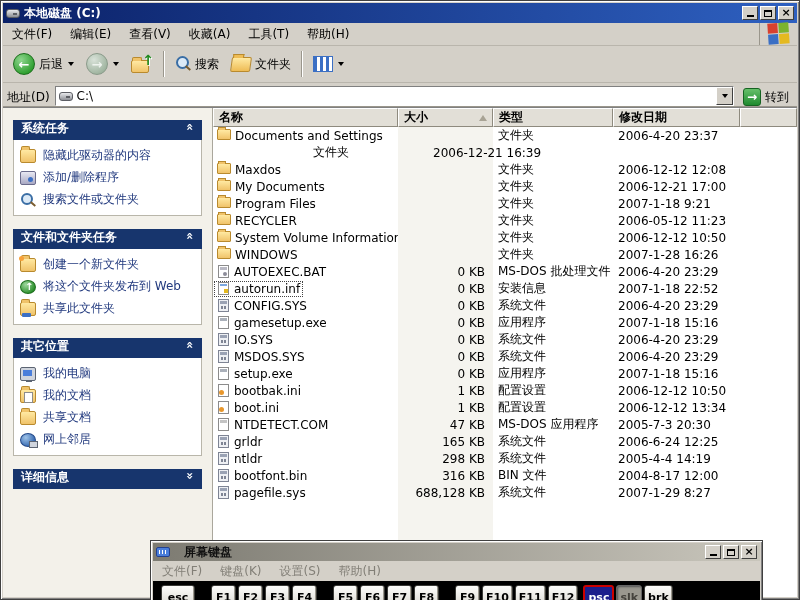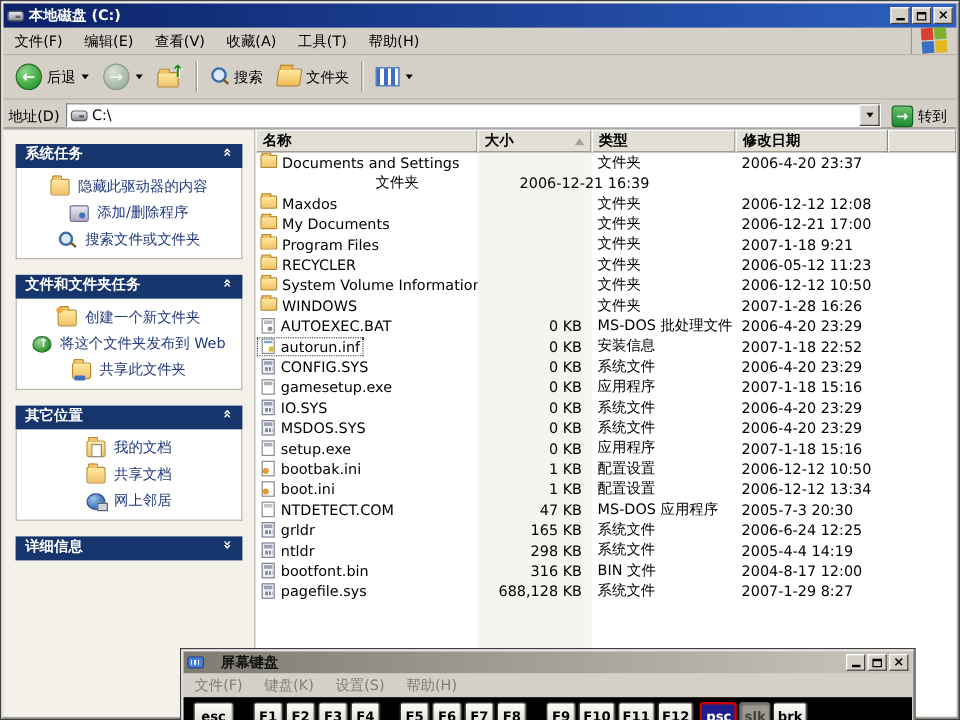--- a/index.html
+++ b/index.html
@@ -75,21 +75,21 @@
 
   
   .main { flex:1; display:flex; overflow:hidden; border-top:1px solid #808080; background:#fff; }
   .taskpane { width:210px; background:var(--taskpane-bg,#f3f1ea); padding:12px 10px; overflow:hidden; border-right:1px solid #aaa79c; }
   .section { margin-bottom:13px; }
   .sec-header { height:20px; background:var(--section-header-bg,#17356d); color:#fff; font-weight:bold;
                 display:flex; align-items:flex-start; justify-content:space-between; padding:0 8px; cursor:default; }
   .chev { font-weight:bold; font-size:12px; display:inline-block; }
   .chev.up { transform:rotate(90deg); }
   .chev.down { transform:rotate(90deg); }
-  .sec-body { background:#fff; border:1px solid #b9b6aa; border-top:none; padding:8px 6px; display:flex; flex-direction:column; gap:7px;align-items:center; }
+  .sec-body { background:#fff; border:1px solid #b9b6aa; border-top:none; padding:8px 6px; display:flex; flex-direction:column; gap:7px; }
   .task-item { display:flex; gap:7px; align-items:flex-start; color:var(--task-link,#21397e); cursor:default; }
   .task-item > span.txt { flex:1; line-height:1.25; }
   .si { width:16px; height:14px; position:relative; flex:0 0 16px; margin-top:1px; }
   .si-folder { background:linear-gradient(#ffe9a2,#f0c36a); border:1px solid #b98a2e; border-radius:2px; }
   .si-folder::before { content:""; position:absolute; top:-4px; left:0; width:7px; height:3px; background:#f0c36a;
                        border:1px solid #b98a2e; border-bottom:none; border-radius:2px 2px 0 0; }
   .si[data-icon="add-remove-programs-icon"] { background:linear-gradient(#e8e8f2,#a9a9c4); border:1px solid #6b6b8c; border-radius:2px; }
   .si[data-icon="add-remove-programs-icon"]::after { content:""; position:absolute; right:2px; bottom:2px; width:5px; height:5px; background:#3b6fc4; border-radius:50%; }
   .si[data-icon="search-icon"]::before { content:""; position:absolute; left:1px; top:0; width:8px; height:8px; border:2px solid #3a6ea5; border-radius:50%; background:#dceaf7; }
   .si[data-icon="search-icon"]::after { content:""; position:absolute; left:10px; top:10px; width:6px; height:2px; background:#7a5c2e; transform:rotate(40deg); }
@@ -285,20 +285,24 @@
               </div>
             </div>
           </div>
           <div class="section">
             <div class="sec-header">
               <span>其它位置</span>
               <span class="chev up">«</span>
             </div>
             <div class="sec-body">
               <div class="task-item">
+                <span class="si" data-icon="my-computer-icon"></span>
+                <span class="txt">我的电脑</span>
+              </div>
+              <div class="task-item">
                 <span class="si si-folder" data-icon="my-documents-icon"></span>
                 <span class="txt">我的文档</span>
               </div>
               <div class="task-item">
                 <span class="si si-folder" data-icon="shared-documents-icon"></span>
                 <span class="txt">共享文档</span>
               </div>
               <div class="task-item">
                 <span class="si" data-icon="network-places-icon"></span>
                 <span class="txt">网上邻居</span>

